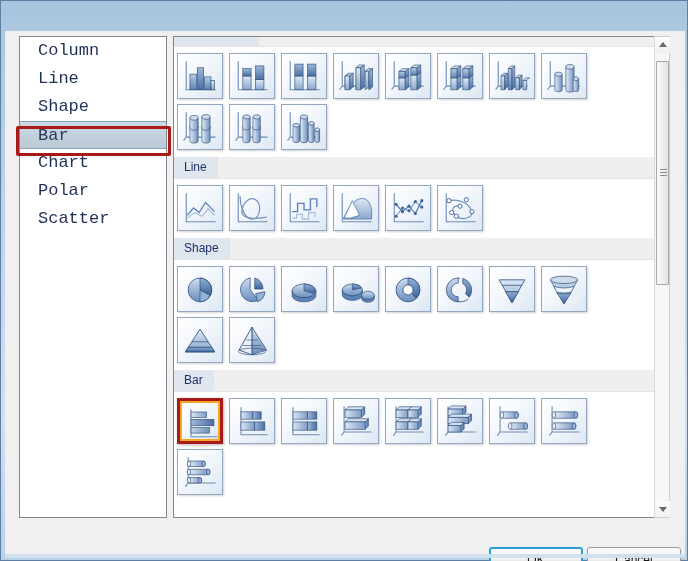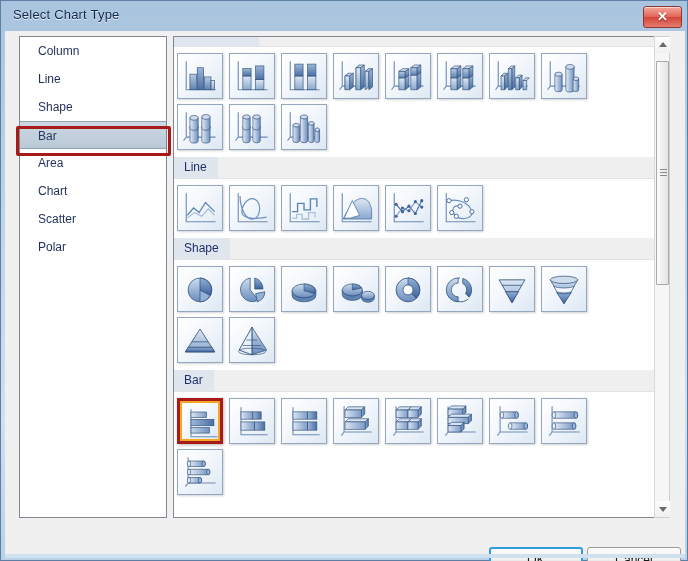--- a/index.html
+++ b/index.html
@@ -49,24 +49,25 @@
 
   
   #sidebar{
     position:absolute;left:14px;top:5px;width:148px;height:482px;
     background:#ffffff;border:1px solid #828790;
     box-sizing:border-box;overflow:hidden;
   }
   .side-item{
     height:28px;line-height:28px;
     padding-left:18px;
-    font-size:12px;color:#1f2f57;
+    font-size:17px;color:#1f2f57;
     box-sizing:border-box;
     cursor:default;
     position:relative;
+    font-family:Liberation Mono, monospace;
   }
   .side-item.selected{
     background:linear-gradient(180deg,#cdd9e4 0%,#bac9d7 100%);
     border-top:1px solid #8fa4b7;
     border-bottom:1px solid #8fa4b7;
     color:#2a3a5c;
   }
   #sel-ring{
     position:absolute;left:11px;top:95px;width:155px;height:30px;
     border:3px solid #a81a18;border-radius:2px;
@@ -162,38 +163,31 @@
   #bottom-strip{
     position:absolute;left:4px;top:553px;width:680px;height:4px;
     background:#cfe0ef;
   }
 </style>
 </head>
 <body>
 
 <div id="window">
 
-  <div id="titlebar">
-    <div id="title-text">Select Chart Type</div>
-    <div id="close-btn">
-      <div class="x">✕</div>
-    </div>
-  </div>
 
   <div id="client">
 
     <div id="sidebar">
         <div class="side-item">Column</div>
         <div class="side-item">Line</div>
         <div class="side-item">Shape</div>
         <div class="side-item selected">Bar</div>
-        <div class="side-item">Area</div>
         <div class="side-item">Chart</div>
+        <div class="side-item">Polar</div>
         <div class="side-item">Scatter</div>
-        <div class="side-item">Polar</div>
       </div>
     <div id="sel-ring"></div>
 
     <div id="gallery">
       <div id="gallery-inner">
           <div class="sec-head" style="height: 9px;">
             <div class="tab" style="height: 9px; width: 64px;"></div>
           </div>
           <div class="sec-body">
             <div class="icon-row">

